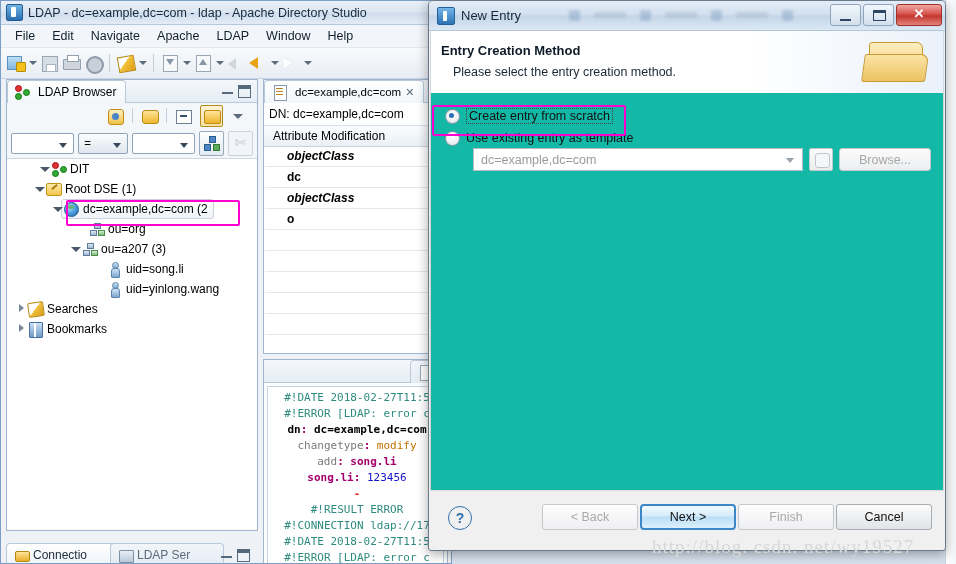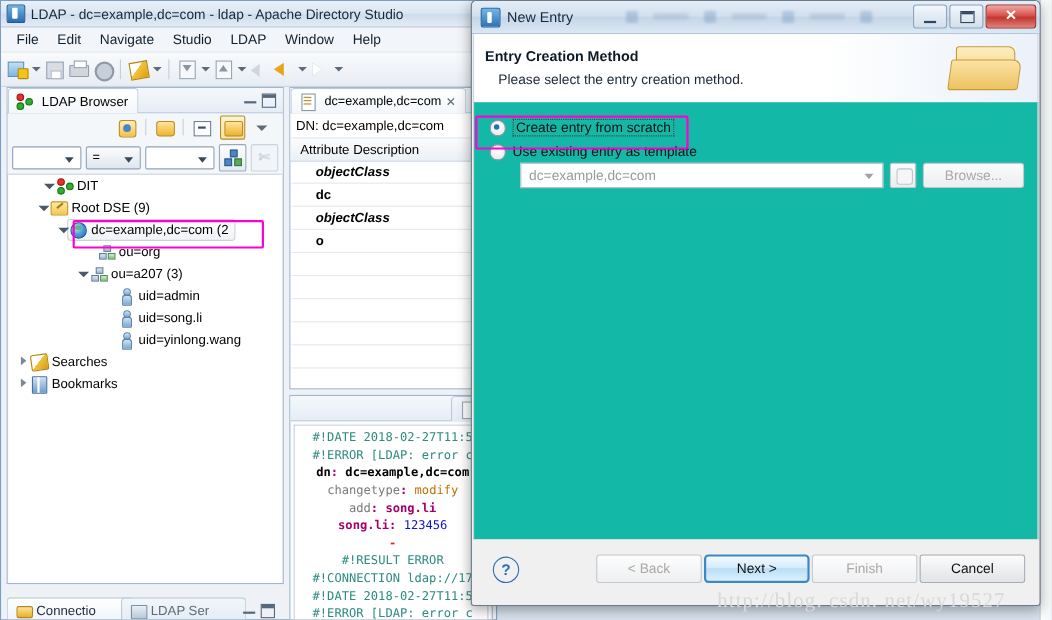--- a/index.html
+++ b/index.html
@@ -411,21 +411,21 @@
 
     <div class="app-titlebar">
       <div class="app-icon"></div>
       <div class="app-title">LDAP - dc=example,dc=com - ldap - Apache Directory Studio</div>
     </div>
 
     <div class="menubar">
       <div>File</div>
       <div>Edit</div>
       <div>Navigate</div>
-      <div>Studio</div>
+      <div>Apache</div>
       <div>LDAP</div>
       <div>Window</div>
       <div>Help</div>
     </div>
 
     <div class="toolbar">
       <span class="tb-ico">
           <i class="ic-blue"></i>
           <i class="ic-star"></i>
         </span>
@@ -530,21 +530,21 @@
             </i>
           </span>
           <span>DIT</span>
         </div>
 
         <div class="tnode" style="padding-left:26px;">
           <span class="twist open"></span>
           <span class="tico">
               <i class="ic-folder"></i>
             </span>
-          <span>Root DSE (9)</span>
+          <span>Root DSE (1)</span>
         </div>
 
         <div class="tnode" style="padding-left:44px;">
           <span class="twist open"></span>
           <span class="selnode" style="display:flex;align-items:center;height:18px;">
             <span class="tico">
                 <i class="ic-globe"></i>
               </span>
             <span>dc=example,dc=com (2</span>
           </span>
@@ -570,26 +570,20 @@
                 <i style="left:8px;top:7px;background:linear-gradient(#d8f0d8,#7cbf7c);border-color:#4e8b4e;"></i>
               </i>
           </span>
           <span>ou=a207 (3)</span>
         </div>
 
         <div class="tnode" style="padding-left:98px;">
           <span class="tico">
               <i class="ic-person"></i>
             </span>
-          <span>uid=admin</span>
-        </div>
-        <div class="tnode" style="padding-left:98px;">
-          <span class="tico">
-              <i class="ic-person"></i>
-            </span>
           <span>uid=song.li</span>
         </div>
         <div class="tnode" style="padding-left:98px;">
           <span class="tico">
               <i class="ic-person"></i>
             </span>
           <span>uid=yinlong.wang</span>
         </div>
 
         <div class="tnode" style="padding-left:8px;">
@@ -617,21 +611,21 @@
         <div class="viewtab sub">
           <span class="tico">
             <i style="position:absolute;left:3px;top:1px;width:11px;height:14px;background:#fff;border:1px solid #8b98a7;"></i>
             <i style="position:absolute;left:5px;top:4px;width:7px;height:1px;background:#b9861a;box-shadow:0 3px 0 #b9861a,0 6px 0 #b9861a;"></i>
           </span>
           <span>dc=example,dc=com</span>
           <span style="color:#5d6b7a;font-size:11px;">✕</span>
         </div>
       </div>
       <div class="dnrow">DN: dc=example,dc=com</div>
-      <div class="attr-header">Attribute Description</div>
+      <div class="attr-header">Attribute Modification</div>
       <div class="attr-rows">
         <div class="arow">
             <b>objectClass</b>
           </div>
         <div class="arow">
             <span class="plain">dc</span>
           </div>
         <div class="arow">
             <b>objectClass</b>
           </div>

